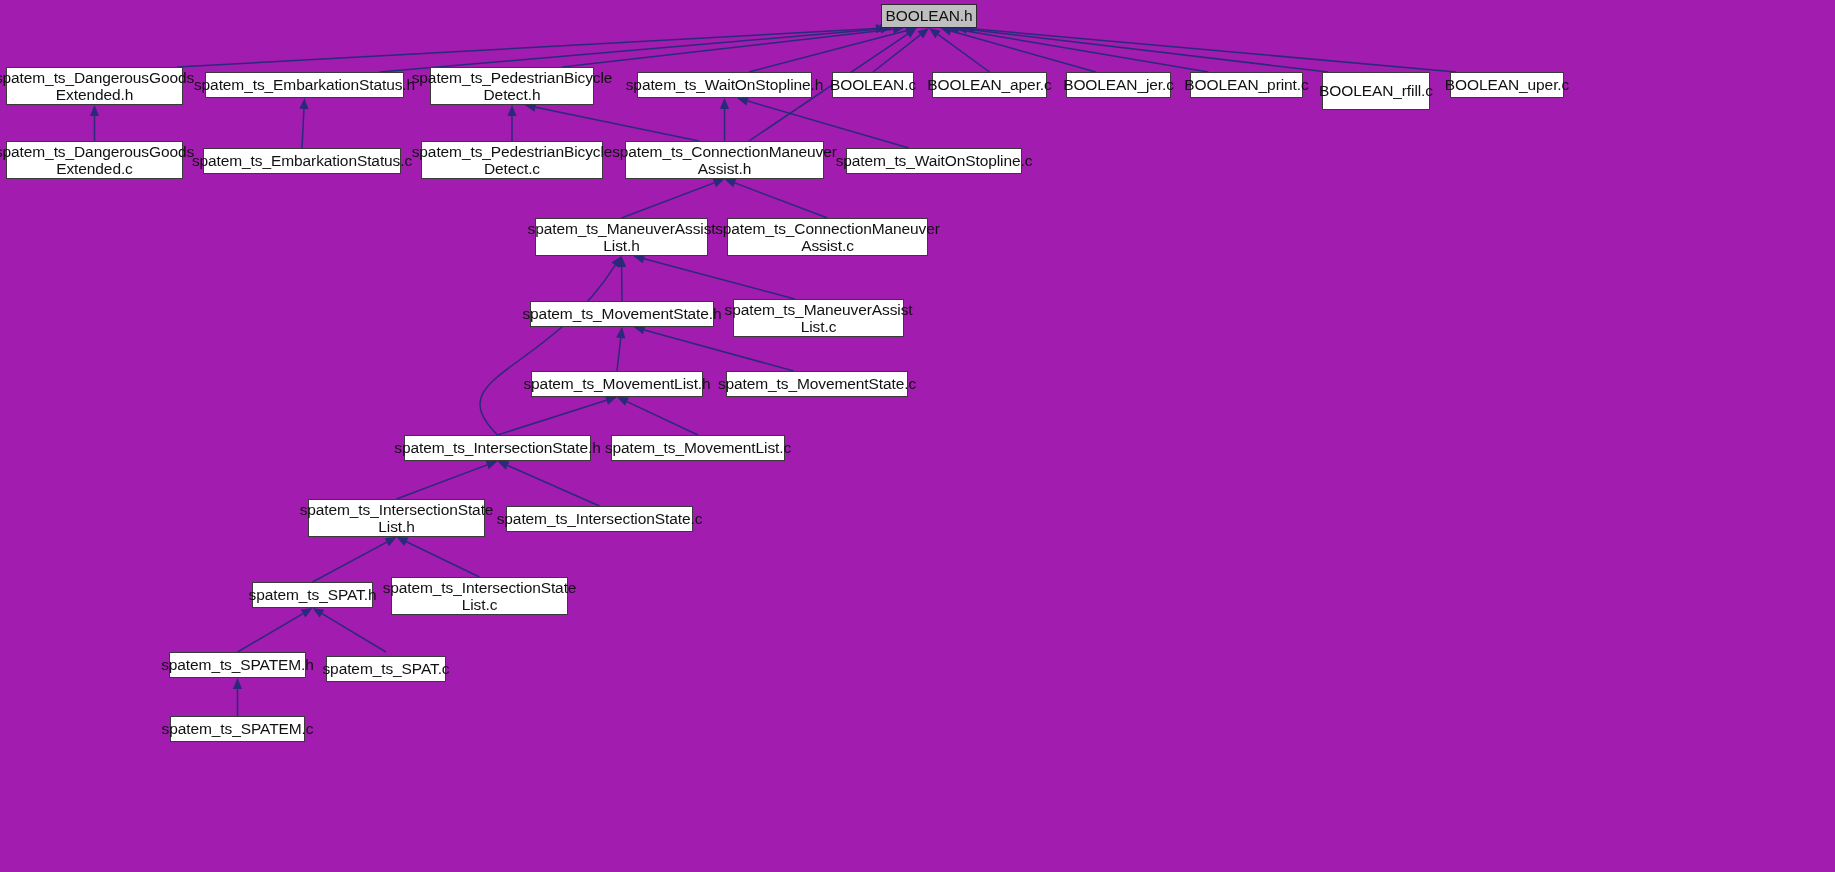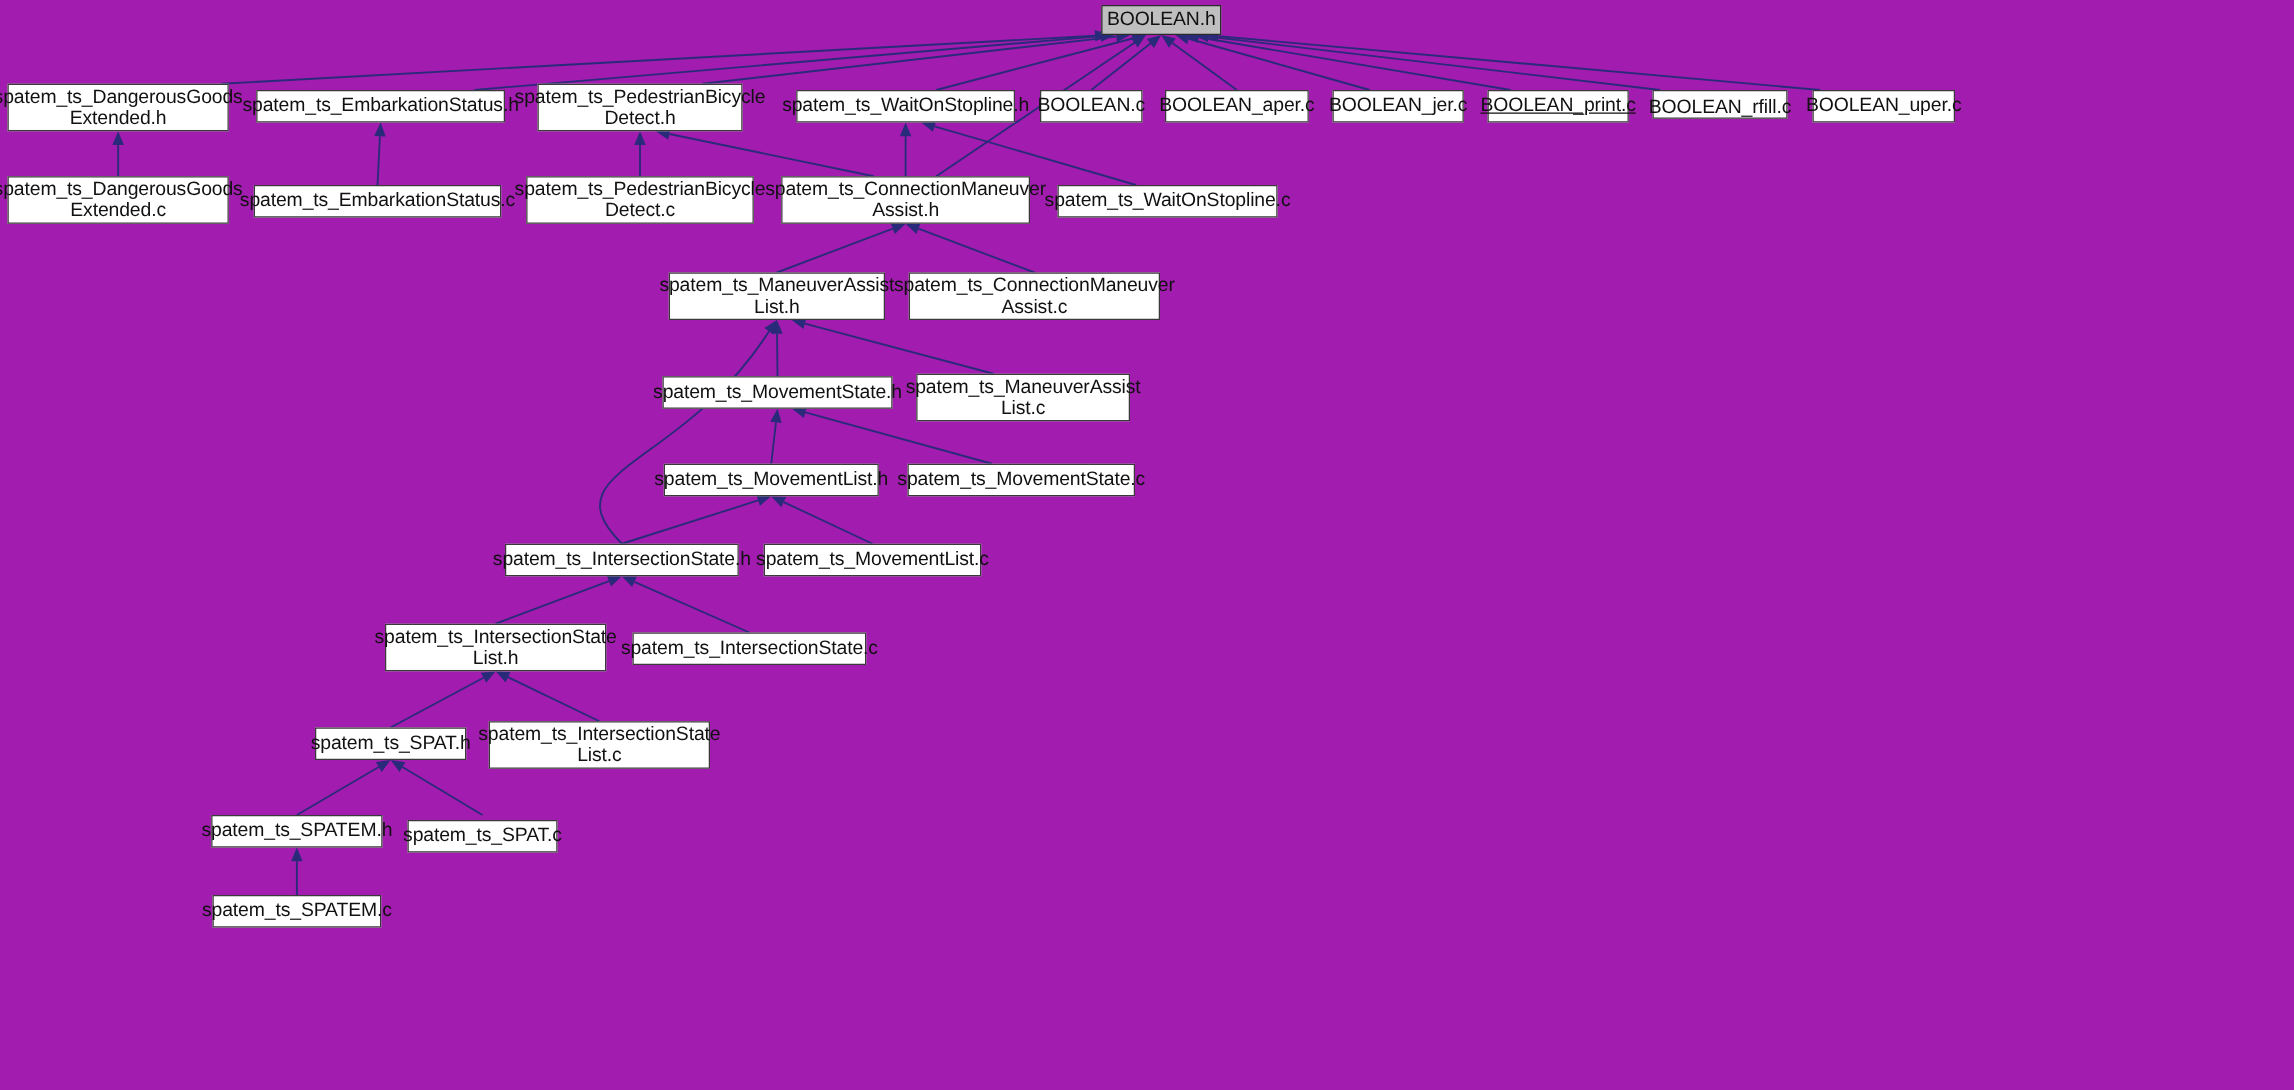--- a/index.html
+++ b/index.html
@@ -119,22 +119,22 @@
 <div class="node root" style="left: 881px; top: 4px; width: 96px; height: 24px;"><span>BOOLEAN.h</span></div>
     <div class="node" style="left: 6px; top: 67px; width: 177px; height: 38px;"><span>spatem_ts_DangerousGoods
 Extended.h</span></div>
     <div class="node" style="left: 205px; top: 72px; width: 199px; height: 26px;"><span>spatem_ts_EmbarkationStatus.h</span></div>
     <div class="node" style="left: 430px; top: 67px; width: 164px; height: 38px;"><span>spatem_ts_PedestrianBicycle
 Detect.h</span></div>
     <div class="node" style="left: 637px; top: 72px; width: 175px; height: 26px;"><span>spatem_ts_WaitOnStopline.h</span></div>
     <div class="node" style="left: 832px; top: 72px; width: 82px; height: 26px;"><span>BOOLEAN.c</span></div>
     <div class="node" style="left: 932px; top: 72px; width: 115px; height: 26px;"><span>BOOLEAN_aper.c</span></div>
     <div class="node" style="left: 1066px; top: 72px; width: 105px; height: 26px;"><span>BOOLEAN_jer.c</span></div>
-    <div class="node" style="left: 1190px; top: 72px; width: 113px; height: 26px; text-decoration: underline;"><span>BOOLEAN_print.c</span></div>
-    <div class="node" style="left: 1322px; top: 72px; width: 108px; height: 23px; align-items: flex-end;"><span>BOOLEAN_rfill.c</span></div>
+    <div class="node" style="left: 1190px; top: 72px; width: 113px; height: 26px;"><span>BOOLEAN_print.c</span></div>
+    <div class="node" style="left: 1322px; top: 72px; width: 108px; height: 38px;"><span>BOOLEAN_rfill.c</span></div>
     <div class="node" style="left: 1450px; top: 72px; width: 114px; height: 26px;"><span>BOOLEAN_uper.c</span></div>
     <div class="node" style="left: 6px; top: 141px; width: 177px; height: 38px;"><span>spatem_ts_DangerousGoods
 Extended.c</span></div>
     <div class="node" style="left: 203px; top: 148px; width: 198px; height: 26px;"><span>spatem_ts_EmbarkationStatus.c</span></div>
     <div class="node" style="left: 421px; top: 141px; width: 182px; height: 38px;"><span>spatem_ts_PedestrianBicycle
 Detect.c</span></div>
     <div class="node" style="left: 625px; top: 141px; width: 199px; height: 38px;"><span>spatem_ts_ConnectionManeuver
 Assist.h</span></div>
     <div class="node" style="left: 846px; top: 148px; width: 176px; height: 26px;"><span>spatem_ts_WaitOnStopline.c</span></div>
     <div class="node" style="left: 535px; top: 218px; width: 173px; height: 38px;"><span>spatem_ts_ManeuverAssist

